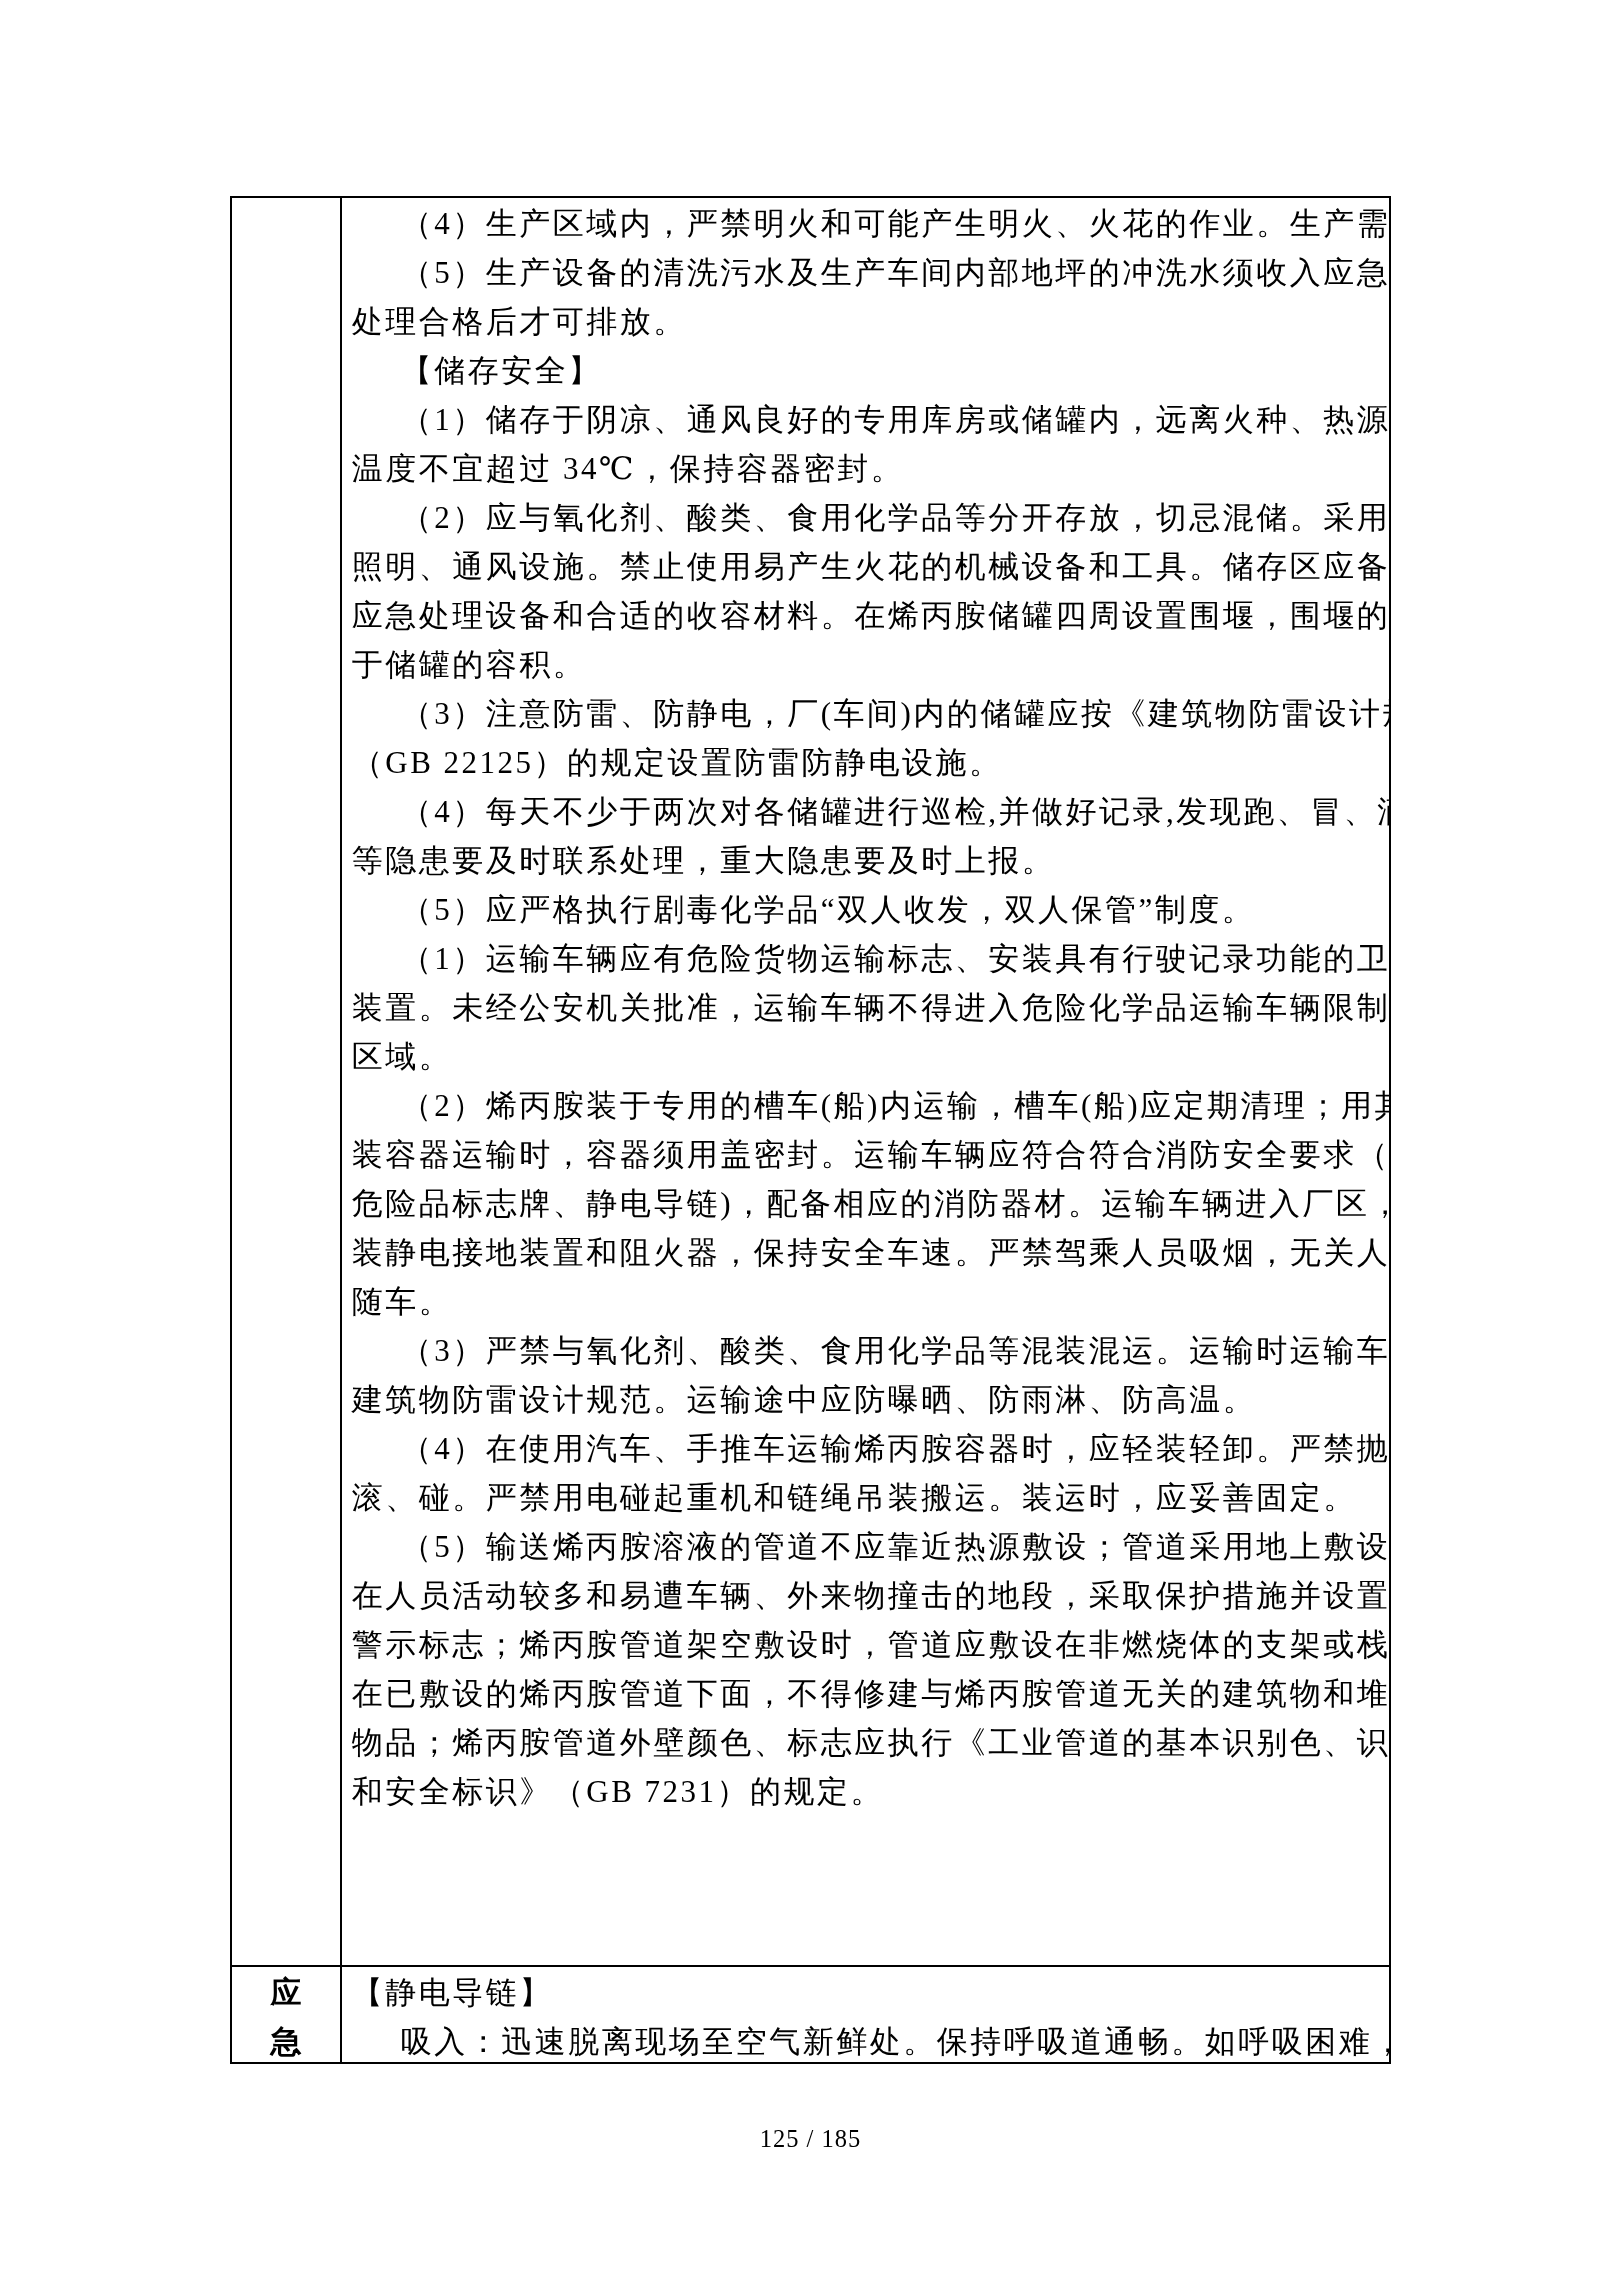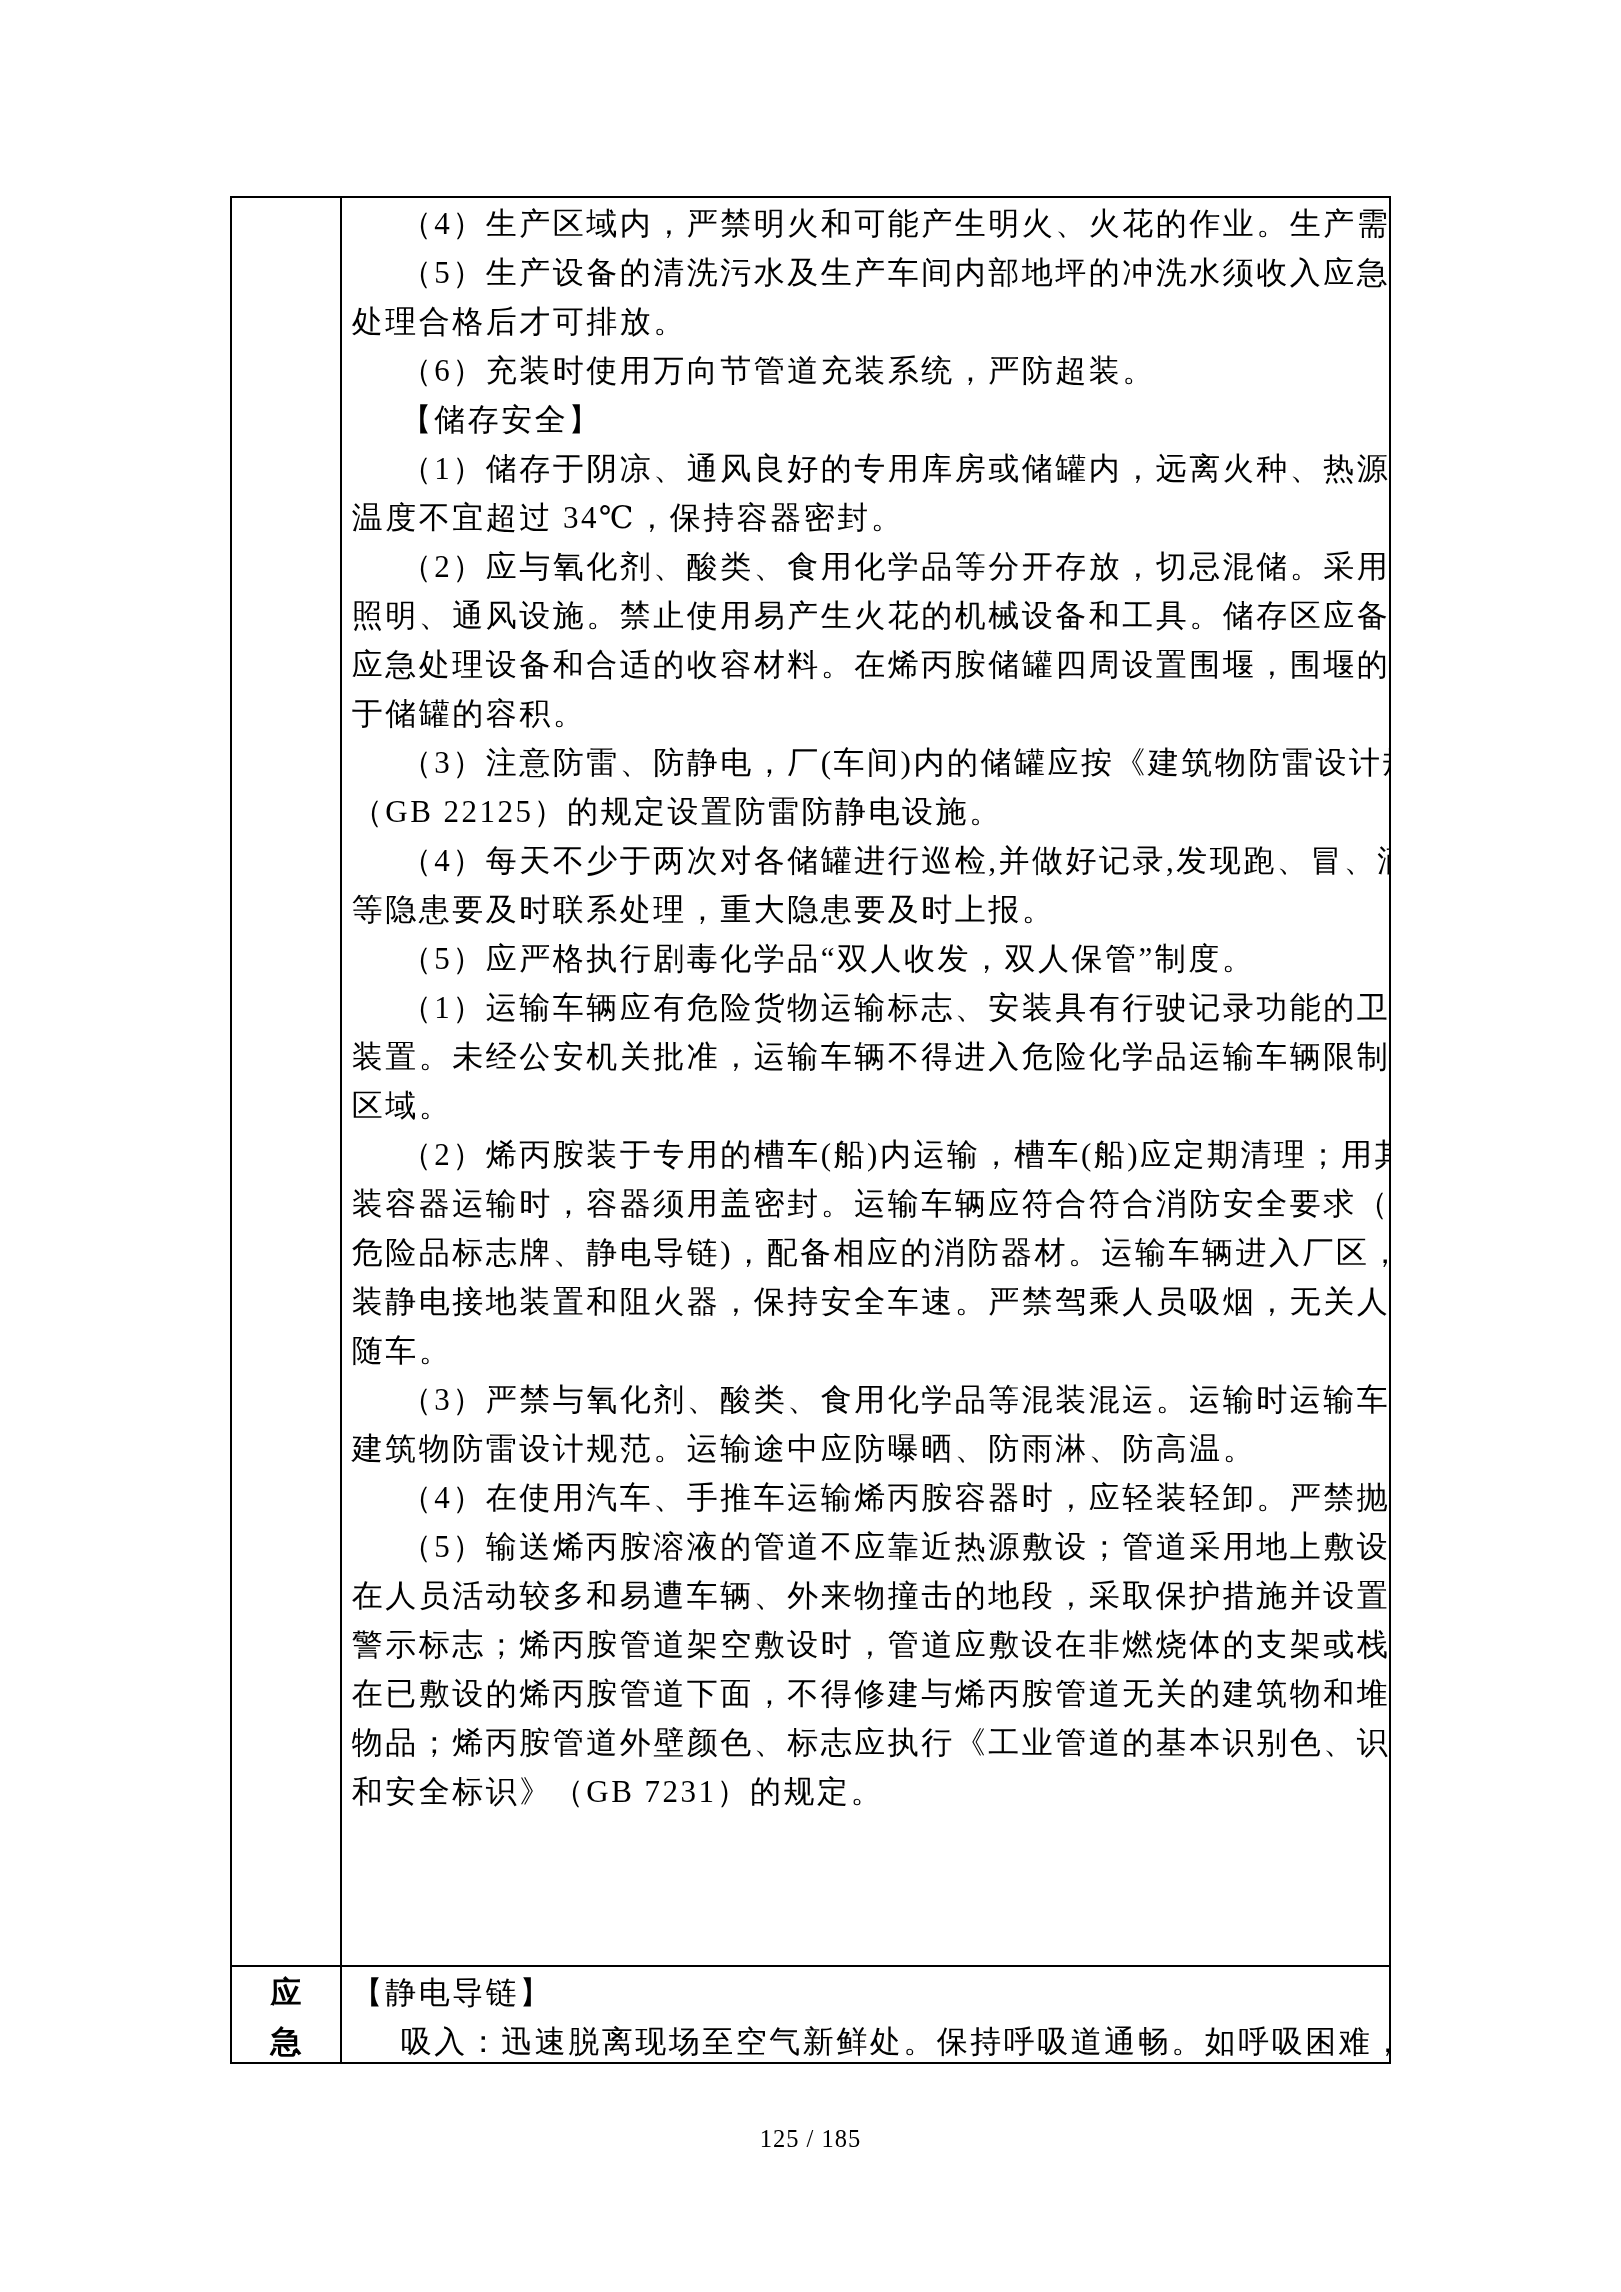--- a/index.html
+++ b/index.html
@@ -77,21 +77,20 @@
 <div class="page">
 
   <div class="doc-table">
 
     <div class="cell col-head"></div>
 
     <div class="cell text-cell">
       <div class="ln ind">（4）生产区域内，严禁明火和可能产生明火、火花的作业。生产需要或检</div>
       <div class="ln ind">（5）生产设备的清洗污水及生产车间内部地坪的冲洗水须收入应急池，经</div>
       <div class="ln">处理合格后才可排放。</div>
-      <div class="ln ind">（6）充装时使用万向节管道充装系统，严防超装。</div>
       <div class="ln ind">【储存安全】</div>
       <div class="ln ind">（1）储存于阴凉、通风良好的专用库房或储罐内，远离火种、热源。库房</div>
       <div class="ln">温度不宜超过 34℃，保持容器密封。</div>
       <div class="ln ind">（2）应与氧化剂、酸类、食用化学品等分开存放，切忌混储。采用防爆型</div>
       <div class="ln">照明、通风设施。禁止使用易产生火花的机械设备和工具。储存区应备有泄漏</div>
       <div class="ln">应急处理设备和合适的收容材料。在烯丙胺储罐四周设置围堰，围堰的容积等</div>
       <div class="ln">于储罐的容积。</div>
       <div class="ln ind">（3）注意防雷、防静电，厂(车间)内的储罐应按《建筑物防雷设计规范》</div>
       <div class="ln">（GB 22125）的规定设置防雷防静电设施。</div>
       <div class="ln ind">（4）每天不少于两次对各储罐进行巡检,并做好记录,发现跑、冒、滴、漏</div>
@@ -101,20 +100,21 @@
       <div class="ln">装置。未经公安机关批准，运输车辆不得进入危险化学品运输车辆限制通行的</div>
       <div class="ln">区域。</div>
       <div class="ln ind">（2）烯丙胺装于专用的槽车(船)内运输，槽车(船)应定期清理；用其他包</div>
       <div class="ln">装容器运输时，容器须用盖密封。运输车辆应符合符合消防安全要求（阻火器、</div>
       <div class="ln">危险品标志牌、静电导链)，配备相应的消防器材。运输车辆进入厂区，必须安</div>
       <div class="ln">装静电接地装置和阻火器，保持安全车速。严禁驾乘人员吸烟，无关人员不得</div>
       <div class="ln">随车。</div>
       <div class="ln ind">（3）严禁与氧化剂、酸类、食用化学品等混装混运。运输时运输车辆应配</div>
       <div class="ln">建筑物防雷设计规范。运输途中应防曝晒、防雨淋、防高温。</div>
       <div class="ln ind">（4）在使用汽车、手推车运输烯丙胺容器时，应轻装轻卸。严禁抛、滑、</div>
+      <div class="ln">滚、碰。严禁用电碰起重机和链绳吊装搬运。装运时，应妥善固定。</div>
       <div class="ln ind">（5）输送烯丙胺溶液的管道不应靠近热源敷设；管道采用地上敷设时，应</div>
       <div class="ln">在人员活动较多和易遭车辆、外来物撞击的地段，采取保护措施并设置明显的</div>
       <div class="ln">警示标志；烯丙胺管道架空敷设时，管道应敷设在非燃烧体的支架或栈桥上。</div>
       <div class="ln">在已敷设的烯丙胺管道下面，不得修建与烯丙胺管道无关的建筑物和堆放易燃</div>
       <div class="ln">物品；烯丙胺管道外壁颜色、标志应执行《工业管道的基本识别色、识别符号</div>
       <div class="ln">和安全标识》（GB 7231）的规定。</div>
     </div>
 
     <div class="cell col-head row-bottom head-cell">
       <div class="ln">应</div>

